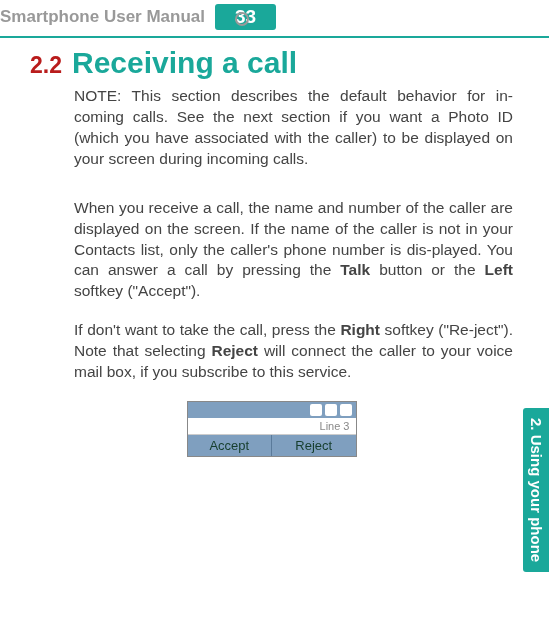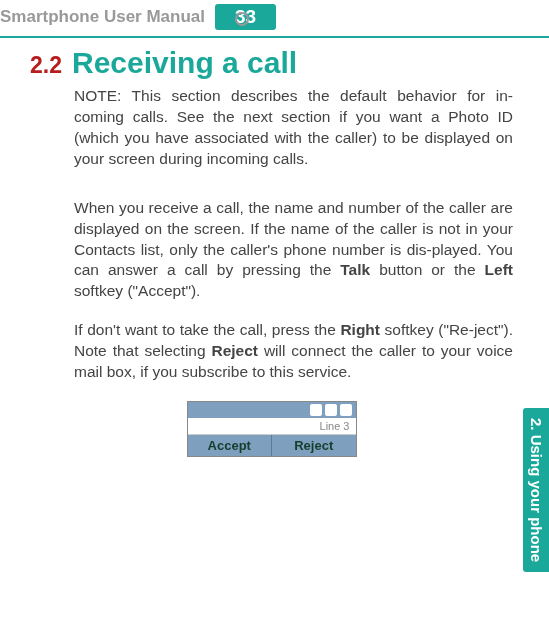--- a/index.html
+++ b/index.html
@@ -137,21 +137,21 @@
   .handset {
     position: absolute;
     bottom: 6px;
     right: 22px;
   }
   .phone-soft {
     display: flex;
     background: #7f9fbf;
     color: #163e2d;
     font-size: 13px;
-    font-weight: bold;
+    font-weight: normal;
   }
   .phone-soft div {
     flex: 1;
     text-align: center;
     padding: 3px 0;
   }
   .phone-soft div:first-child {
     border-right: 1px solid #5a7a9a;
   }
 </style>

